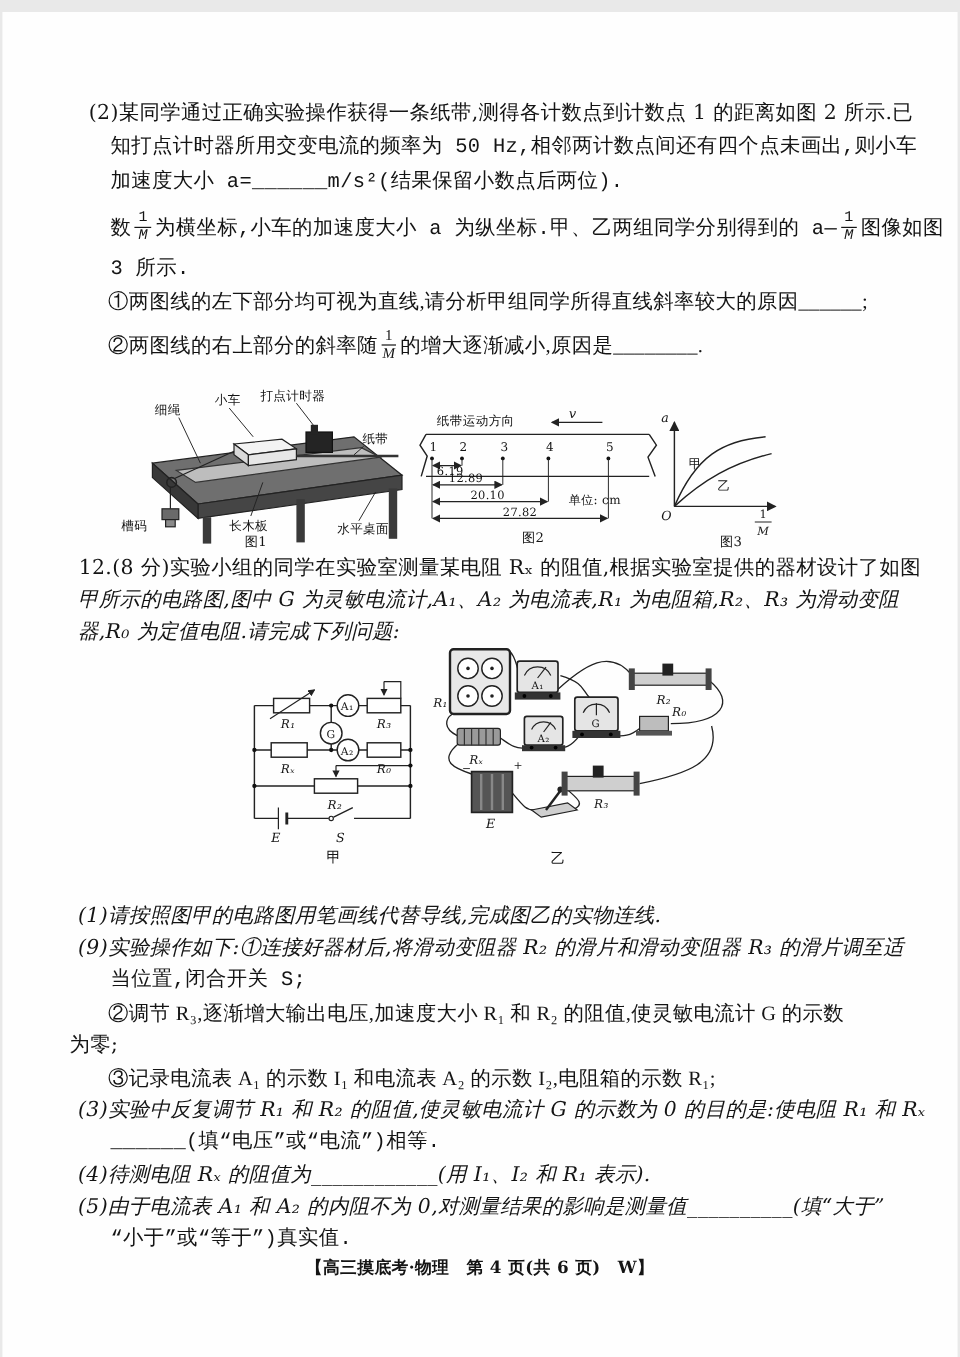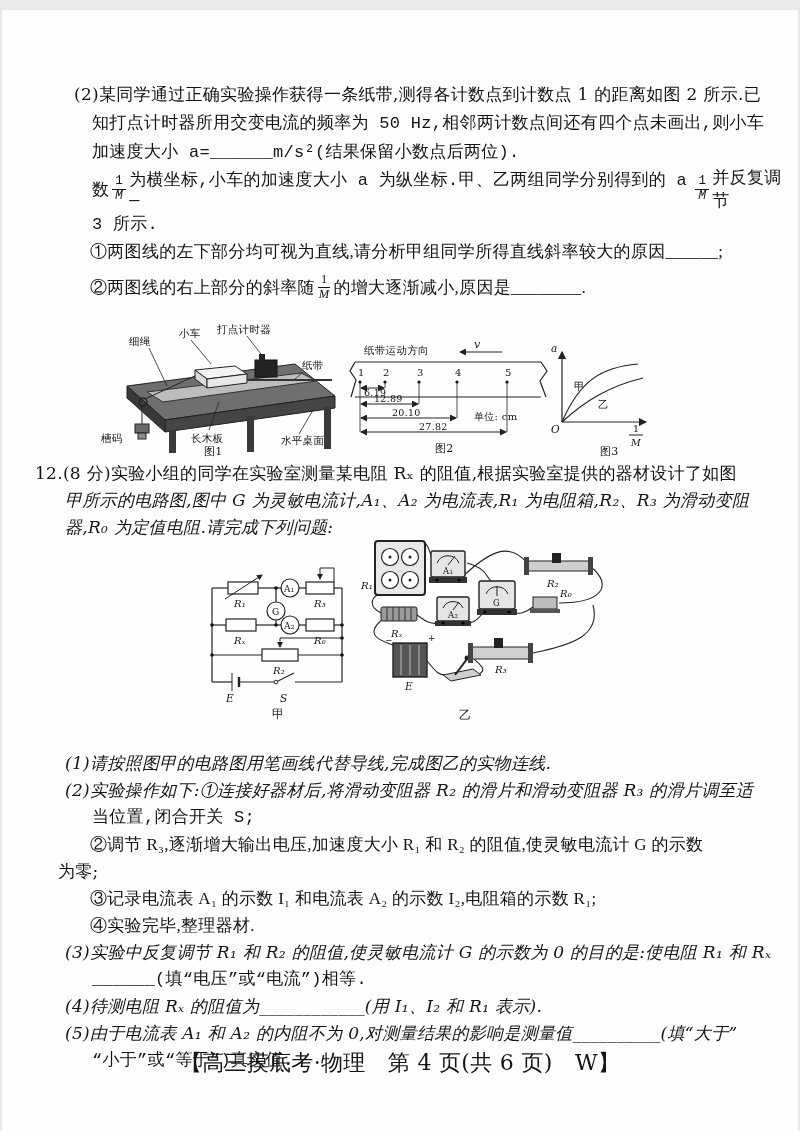--- a/index.html
+++ b/index.html
@@ -2,31 +2,31 @@
 <html><head>
 <meta charset="utf-8">
 <style>
   html,body{margin:0;padding:0;background:#e9e9e9;}
   .page{position:relative;width:796px;height:1131px;background:#fefefe;margin:10px auto;
         font-family:"DejaVu Serif","Liberation Serif",serif;color:#141414;
         font-size:17px;letter-spacing:.3px;overflow:hidden;}
   .sec{position:absolute;left:0;right:0;}
   .ln{line-height:29px;white-space:nowrap;}
   .q12 .ln{line-height:27px;}
-  .i33{padding-left:33px;} .i63{padding-left:63px;font-style:italic;} .i72{padding-left:72px;}
+  .i33{padding-left:33px;text-align:center;} .i63{padding-left:63px;font-style:italic;} .i72{padding-left:72px;}
   .i88{padding-left:88px;font-family:Liberation Serif, serif;} .i90{padding-left:90px;font-family:Liberation Mono, monospace;} .i113{padding-left:56px;}
   .fracln{display:flex;align-items:center;height:44px;}
   .frac{display:inline-flex;flex-direction:column;align-items:center;
         vertical-align:middle;font-size:12.5px;line-height:1.1;margin:0 3px;}
   .frac .num{border-bottom:1px solid #141414;padding:0 3px;}
   .frac .den{font-style:italic;}
   .fig{position:absolute;}
   svg text{font-family:"DejaVu Serif","Liberation Serif",serif;fill:#141414;}
   .footer{position:absolute;top:1038px;left:0;right:0;text-align:center;
-          font-weight:normal;font-size:22px;}
+          font-weight:bold;font-size:14px;}
 </style>
 </head>
 <body>
 
 <div class="page">
 
   <div class="sec" style="top:70px">
     <div class="ln i72">(2)某同学通过正确实验操作获得一条纸带,测得各计数点到计数点 1 的距离如图 2 所示.已</div>
     <div class="ln i90">知打点计时器所用交变电流的频率为 50 Hz,相邻两计数点间还有四个点未画出,则小车</div>
     <div class="ln i90">加速度大小 a=______m/s²(结果保留小数点后两位).</div>
@@ -37,21 +37,21 @@
       <span>数</span>
       <span class="frac">
         <span class="num">1</span>
         <span class="den">M</span>
       </span>
       <span>为横坐标,小车的加速度大小 a 为纵坐标.甲、乙两组同学分别得到的 a—</span>
       <span class="frac">
         <span class="num">1</span>
         <span class="den">M</span>
       </span>
-      <span>并反复调节</span>
+      <span>图像如图</span>
     </div>
     <div class="ln i90" style="line-height:27px">3 所示.</div>
     <div class="ln i88" style="line-height:27px">①两图线的左下部分均可视为直线,请分析甲组同学所得直线斜率较大的原因______;</div>
     <div class="fracln i88">
       <span>②两图线的右上部分的斜率随</span>
       <span class="frac">
         <span class="num">1</span>
         <span class="den">M</span>
       </span>
       <span>的增大逐渐减小,原因是________.</span>
@@ -334,26 +334,25 @@
     <rect x="112" y="124" width="58" height="12" fill="#cfcfcf" stroke="#222"></rect>
     <rect x="109" y="120" width="5" height="20" fill="#444"></rect>
     <rect x="169" y="120" width="5" height="20" fill="#444"></rect>
     <rect x="135" y="115" width="9" height="10" fill="#222"></rect>
     <text x="136" y="150" font-size="10" font-style="italic">R₃</text>
     <text x="100" y="196" font-size="12">乙</text>
   </svg>
 
   <div class="sec q12" style="top:740px">
     <div class="ln i63">(1)请按照图甲的电路图用笔画线代替导线,完成图乙的实物连线.</div>
-    <div class="ln i63">(2)实验操作如下:①连接好器材后,将滑动变阻器 R₂ 的滑片和滑动变阻器 R₃ 的滑片调至适</div>
+    <div class="ln i63">(9)实验操作如下:①连接好器材后,将滑动变阻器 R₂ 的滑片和滑动变阻器 R₃ 的滑片调至适</div>
     <div class="ln i90">当位置,闭合开关 S;</div>
     <div class="ln i88">②调节 R₃,逐渐增大输出电压,加速度大小 R₁ 和 R₂ 的阻值,使灵敏电流计 G 的示数</div>
     <div class="ln i113">为零;</div>
     <div class="ln i88">③记录电流表 A₁ 的示数 I₁ 和电流表 A₂ 的示数 I₂,电阻箱的示数 R₁;</div>
-    <div class="ln i88">④实验完毕,整理器材.</div>
     <div class="ln i63">(3)实验中反复调节 R₁ 和 R₂ 的阻值,使灵敏电流计 G 的示数为 0 的目的是:使电阻 R₁ 和 Rₓ</div>
     <div class="ln i90">______(填“电压”或“电流”)相等.</div>
     <div class="ln i63">(4)待测电阻 Rₓ 的阻值为____________(用 I₁、I₂ 和 R₁ 表示).</div>
     <div class="ln i63">(5)由于电流表 A₁ 和 A₂ 的内阻不为 0,对测量结果的影响是测量值__________(填“大于”</div>
     <div class="ln i90">“小于”或“等于”)真实值.</div>
   </div>
 
   <div class="footer">【高三摸底考·物理　第 4 页(共 6 页)　W】</div>
 
 </div>

